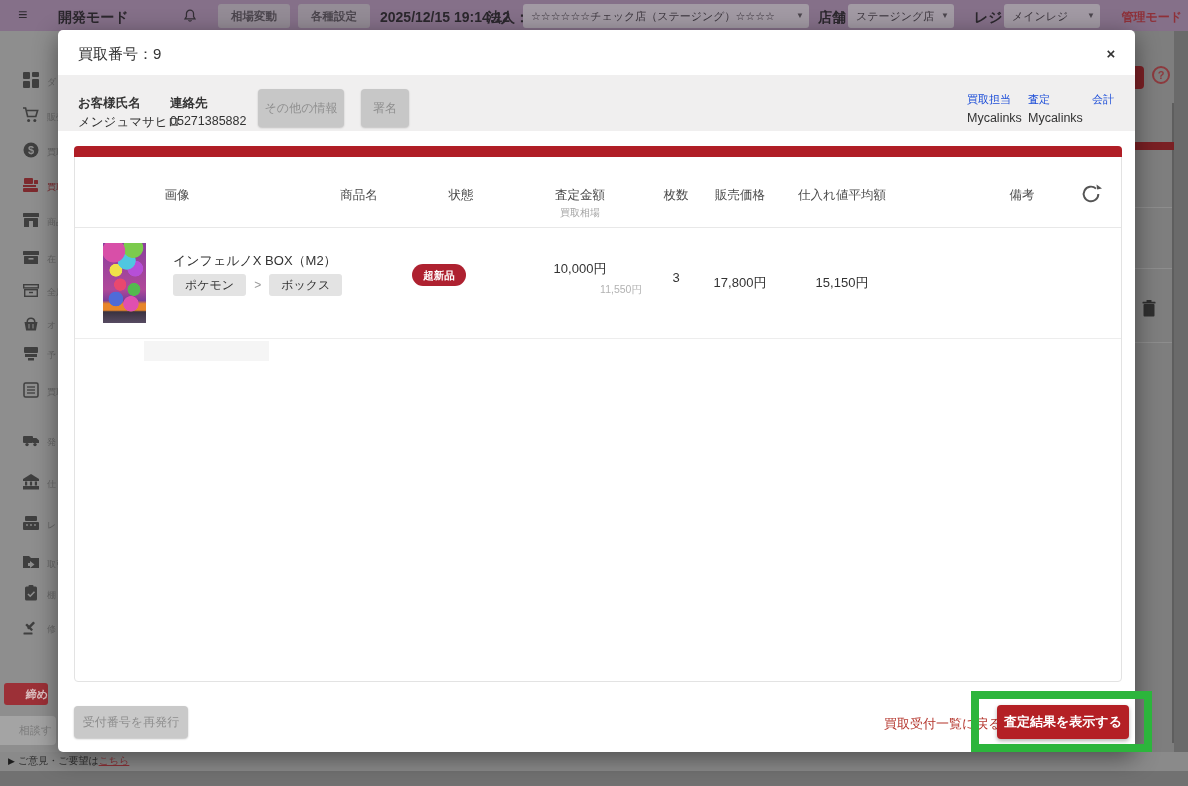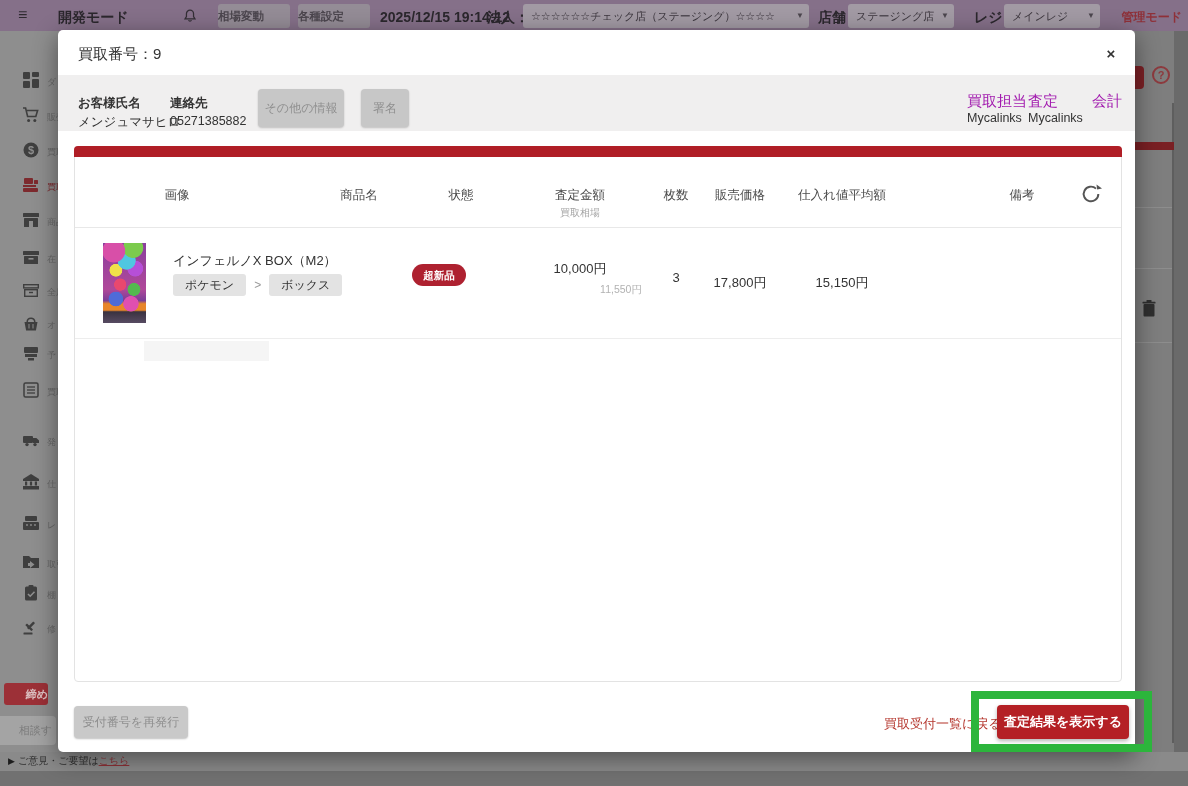--- a/index.html
+++ b/index.html
@@ -5,21 +5,21 @@
   * { margin:0; padding:0; box-sizing:border-box; }
   html,body { width:1188px; height:786px; overflow:hidden;
     font-family:"Liberation Sans","DejaVu Sans",sans-serif; }
   #stage { position:relative; width:1188px; height:786px; background:#8e8e8e; }
 
   
   .topbar { position:absolute; left:0; top:0; width:1188px; height:31px;
     background:#857089; z-index:3; color:#2b272d; }
   .topbar .hamburger { position:absolute; left:18px; top:6px; font-size:16px; color:#2e2a30; letter-spacing:0; }
   .tb-text { position:absolute; top:9px; font-size:14px; font-weight:bold; color:#2b272d; white-space:nowrap; }
-  .tb-btn { position:absolute; top:4px; height:24px; line-height:24px; text-align:left;
+  .tb-btn { position:absolute; top:4px; height:24px; line-height:24px; text-align:center;
     background:#948c96; border-radius:3px; font-size:11.5px; color:#4c464e; font-weight:bold; }
   .tb-select { position:absolute; top:4px; height:24px; line-height:24px; background:#a29aa4;
     border-radius:3px; font-size:11px; color:#3c363e; padding:0 18px 0 8px; white-space:nowrap; overflow:hidden; }
   .tb-select .caret { position:absolute; right:5px; top:0; font-size:8px; color:#4c464e; }
   .admin-mode { position:absolute; right:6px; top:9px; font-size:12px; font-weight:bold; color:#8f3038; }
   .bell { position:absolute; left:182px; top:7px; }
 
   
   .sidebar { position:absolute; left:0; top:31px; width:58px; height:755px; background:#8e8e8e; z-index:2; overflow:hidden; }
   .sb-item { position:absolute; left:0; width:58px; height:24px; }
@@ -55,21 +55,21 @@
     border-radius:5px; box-shadow:0 6px 24px rgba(0,0,0,.45); z-index:10; }
   .modal-title { position:absolute; left:20px; top:15px; font-size:15px; color:#333; }
   .modal-close { position:absolute; right:14px; top:14px; width:20px; height:20px; font-size:15px;
     font-weight:bold; color:#333; text-align:center; line-height:20px; cursor:pointer; }
 
   .cust-bar { position:absolute; left:0; top:45px; width:1077px; height:56px; background:#f0efef; }
   .cb-label { position:absolute; top:20px; font-size:12.5px; color:#333; font-weight:bold; }
   .cb-value { position:absolute; top:39px; font-size:12.5px; color:#333; }
   .cb-btn { position:absolute; top:14px; height:38px; background:#c7c7c7; border-radius:4px;
     color:#8f8f8f; font-size:12px; text-align:center; line-height:38px; box-shadow:0 1px 2px rgba(0,0,0,.2); }
-  .staff-label { position:absolute; top:17px; font-size:15px; color:#a21caf; }
+  .staff-label { position:absolute; top:17px; font-size:11px; color:#1d4ed8; }
   .staff-value { position:absolute; top:36px; font-size:12.5px; color:#333; }
 
   
   .card { position:absolute; left:16px; top:116px; width:1048px; height:536px;
     border:1px solid #e3e3e3; border-radius:4px; background:#fff; }
   .card-redbar { position:absolute; left:-1px; top:-1px; width:1048px; height:11px;
     background:#b01e26; border-radius:4px 4px 0 0; }
   .thead { position:absolute; left:0; top:10px; width:1046px; height:71px; border-bottom:1px solid #e8e8e8; }
   .th { position:absolute; top:30px; font-size:12.5px; color:#4b4b4b; transform:translateX(-50%); white-space:nowrap; }
   .th-sub { position:absolute; top:49px; font-size:10px; color:#a5a5a5; transform:translateX(-50%); white-space:nowrap; }

